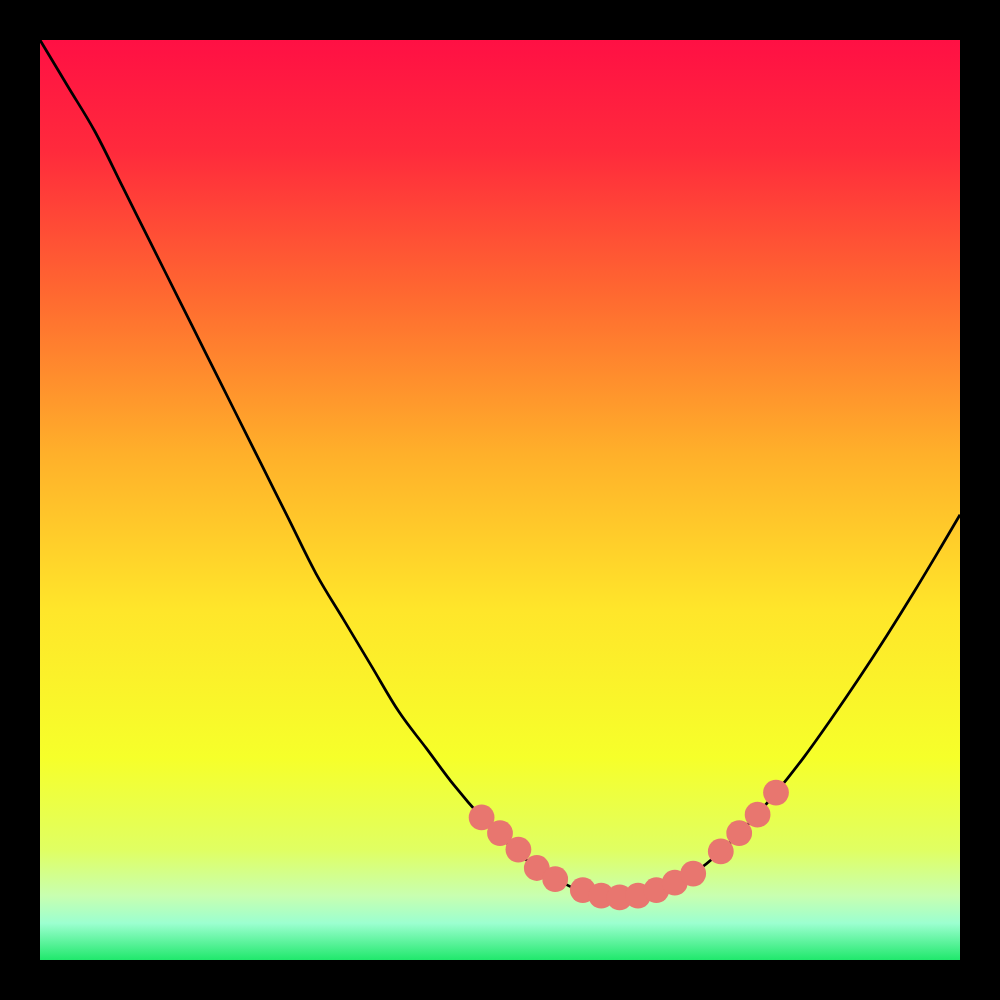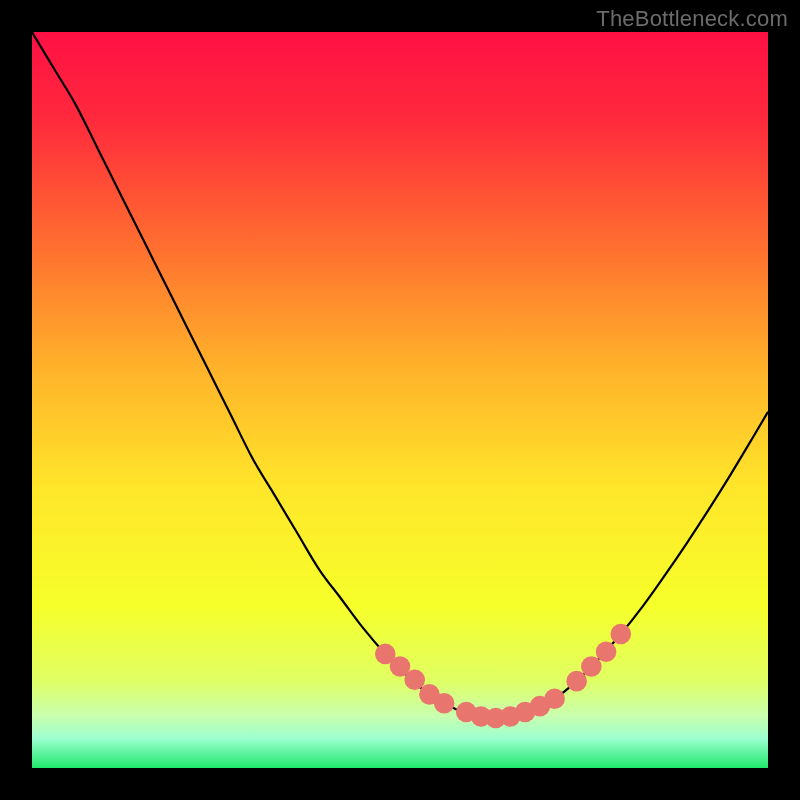--- a/index.html
+++ b/index.html
@@ -35,21 +35,20 @@
     font-size: 22px;
     font-weight: 500;
     letter-spacing: 0.2px;
   }
   svg { display: block; }
 </style>
 </head>
 <body>
 
 <div class="frame">
-  <div class="watermark">TheBottleneck.com</div>
   <div class="plot-area">
     <svg id="chart-svg" width="736" height="736" viewBox="0 0 736 736" preserveAspectRatio="none">
       <defs>
         <linearGradient id="bg-grad" x1="0" y1="0" x2="0" y2="1">
             <stop offset="0%" stop-color="#ff1044"></stop>
             <stop offset="12%" stop-color="#ff2a3c"></stop>
             <stop offset="28%" stop-color="#ff6a30"></stop>
             <stop offset="45%" stop-color="#ffb02a"></stop>
             <stop offset="62%" stop-color="#ffe62a"></stop>
             <stop offset="78%" stop-color="#f6ff2a"></stop>

